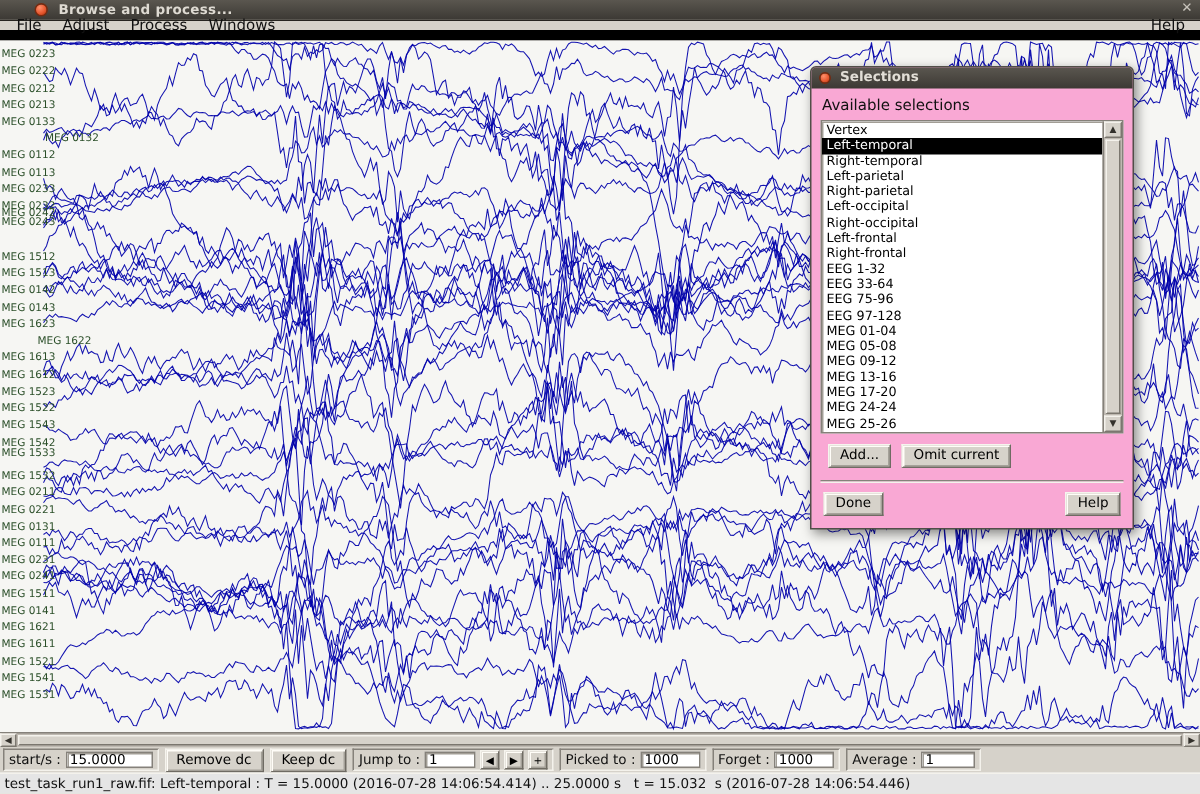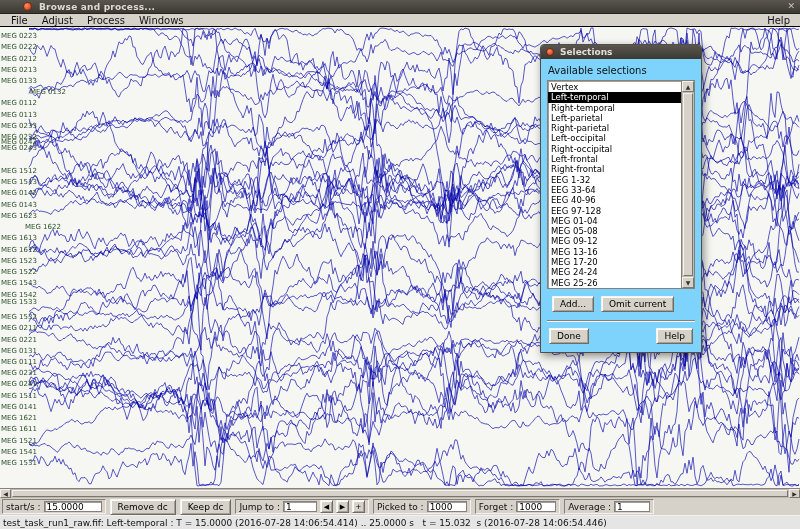--- a/index.html
+++ b/index.html
@@ -6,31 +6,31 @@
   html,body{width:800px;height:529px}
   body{font-family:"DejaVu Sans","Liberation Sans",sans-serif;background:#d6d2ca;position:relative;overflow:hidden}
 
   
   .titlebar{position:absolute;top:0;left:0;width:800px;height:14px;background:linear-gradient(#5a564f,#3c3934);border-bottom:1px solid #26241f;display:flex;align-items:center;padding:0 5px}
   .win-dot{width:9px;height:9px;border-radius:50%;background:radial-gradient(circle at 35% 30%,#ff906c,#e4552c 60%,#a33312);border:1px solid #742a10;margin-left:18px;flex:0 0 auto}
   .win-title{color:#dedad2;font-size:9px;font-weight:bold;margin-left:7px;letter-spacing:.2px;white-space:nowrap}
   .win-close{margin-left:auto;color:#c9c5bd;font-size:9px;line-height:9px}
 
   
-  .menubar{position:absolute;top:14px;left:0;width:800px;height:13px;background:#d6d2ca;border-bottom:1px solid #000000;display:flex;align-items:center;font-size:10px;padding:0 4px;color:#111}
+  .menubar{position:absolute;top:14px;left:0;width:800px;height:13px;background:#d6d2ca;border-bottom:7px solid #000000;display:flex;align-items:center;font-size:10px;padding:0 4px;color:#111}
   .menu-item{padding:0 7px;white-space:nowrap}
   .menu-help{margin-left:auto;padding:0 6px}
 
   
   .trace-area{position:absolute;top:27px;left:0;width:800px;height:461px;background:#f6f6f3;overflow:hidden}
   .trace-area svg{position:absolute;top:0;left:0;display:block}
   .ch-label{position:absolute;left:1px;font-size:7px;line-height:8px;color:#2a4e28;white-space:nowrap}
 
   
-  .dialog{position:absolute;left:540px;top:17px;width:162px;background:#7dd3fc;border:1px solid #514e48;border-radius:4px 4px 0 0;box-shadow:2px 3px 8px rgba(0,0,0,.45)}
+  .dialog{position:absolute;left:540px;top:17px;width:216px;background:#f9a8d4;border:1px solid #514e48;border-radius:4px 4px 0 0;box-shadow:2px 3px 8px rgba(0,0,0,.45)}
   .dlg-titlebar{height:14px;background:linear-gradient(#5a564f,#3c3934);border-radius:3px 3px 0 0;display:flex;align-items:center;padding:0 5px}
   .dlg-dot{width:8px;height:8px;border-radius:50%;background:radial-gradient(circle at 35% 30%,#ff906c,#e4552c 60%,#a33312);border:1px solid #742a10}
   .dlg-title{color:#e2ded6;font-size:9px;font-weight:bold;margin-left:6px}
   .dlg-body{padding:5px 6px 7px 6px}
   .dlg-label{font-size:10px;color:#111;margin:1px 0 4px 1px}
   .listbox{display:flex;height:209px;border:1px solid #85817a;background:#fff;box-shadow:inset 1px 1px 0 #a29e96}
   .list-items{flex:1;overflow:hidden;padding:1px 0}
   .sel-item{height:10.3px;line-height:10.4px;font-size:8.5px;padding:0 3px;color:#000;white-space:nowrap}
   .sel-item.selected{background:#000;color:#fff}
   .vscroll{width:13px;background:#beb9b1;border-left:1px solid #85817a;display:flex;flex-direction:column}
@@ -172,21 +172,21 @@
             <div class="sel-item selected">Left-temporal</div>
             <div class="sel-item">Right-temporal</div>
             <div class="sel-item">Left-parietal</div>
             <div class="sel-item">Right-parietal</div>
             <div class="sel-item">Left-occipital</div>
             <div class="sel-item">Right-occipital</div>
             <div class="sel-item">Left-frontal</div>
             <div class="sel-item">Right-frontal</div>
             <div class="sel-item">EEG 1-32</div>
             <div class="sel-item">EEG 33-64</div>
-            <div class="sel-item">EEG 40-96</div>
+            <div class="sel-item">EEG 75-96</div>
             <div class="sel-item">EEG 97-128</div>
             <div class="sel-item">MEG 01-04</div>
             <div class="sel-item">MEG 05-08</div>
             <div class="sel-item">MEG 09-12</div>
             <div class="sel-item">MEG 13-16</div>
             <div class="sel-item">MEG 17-20</div>
             <div class="sel-item">MEG 24-24</div>
             <div class="sel-item">MEG 25-26</div>
           </div>
         <div class="vscroll">

